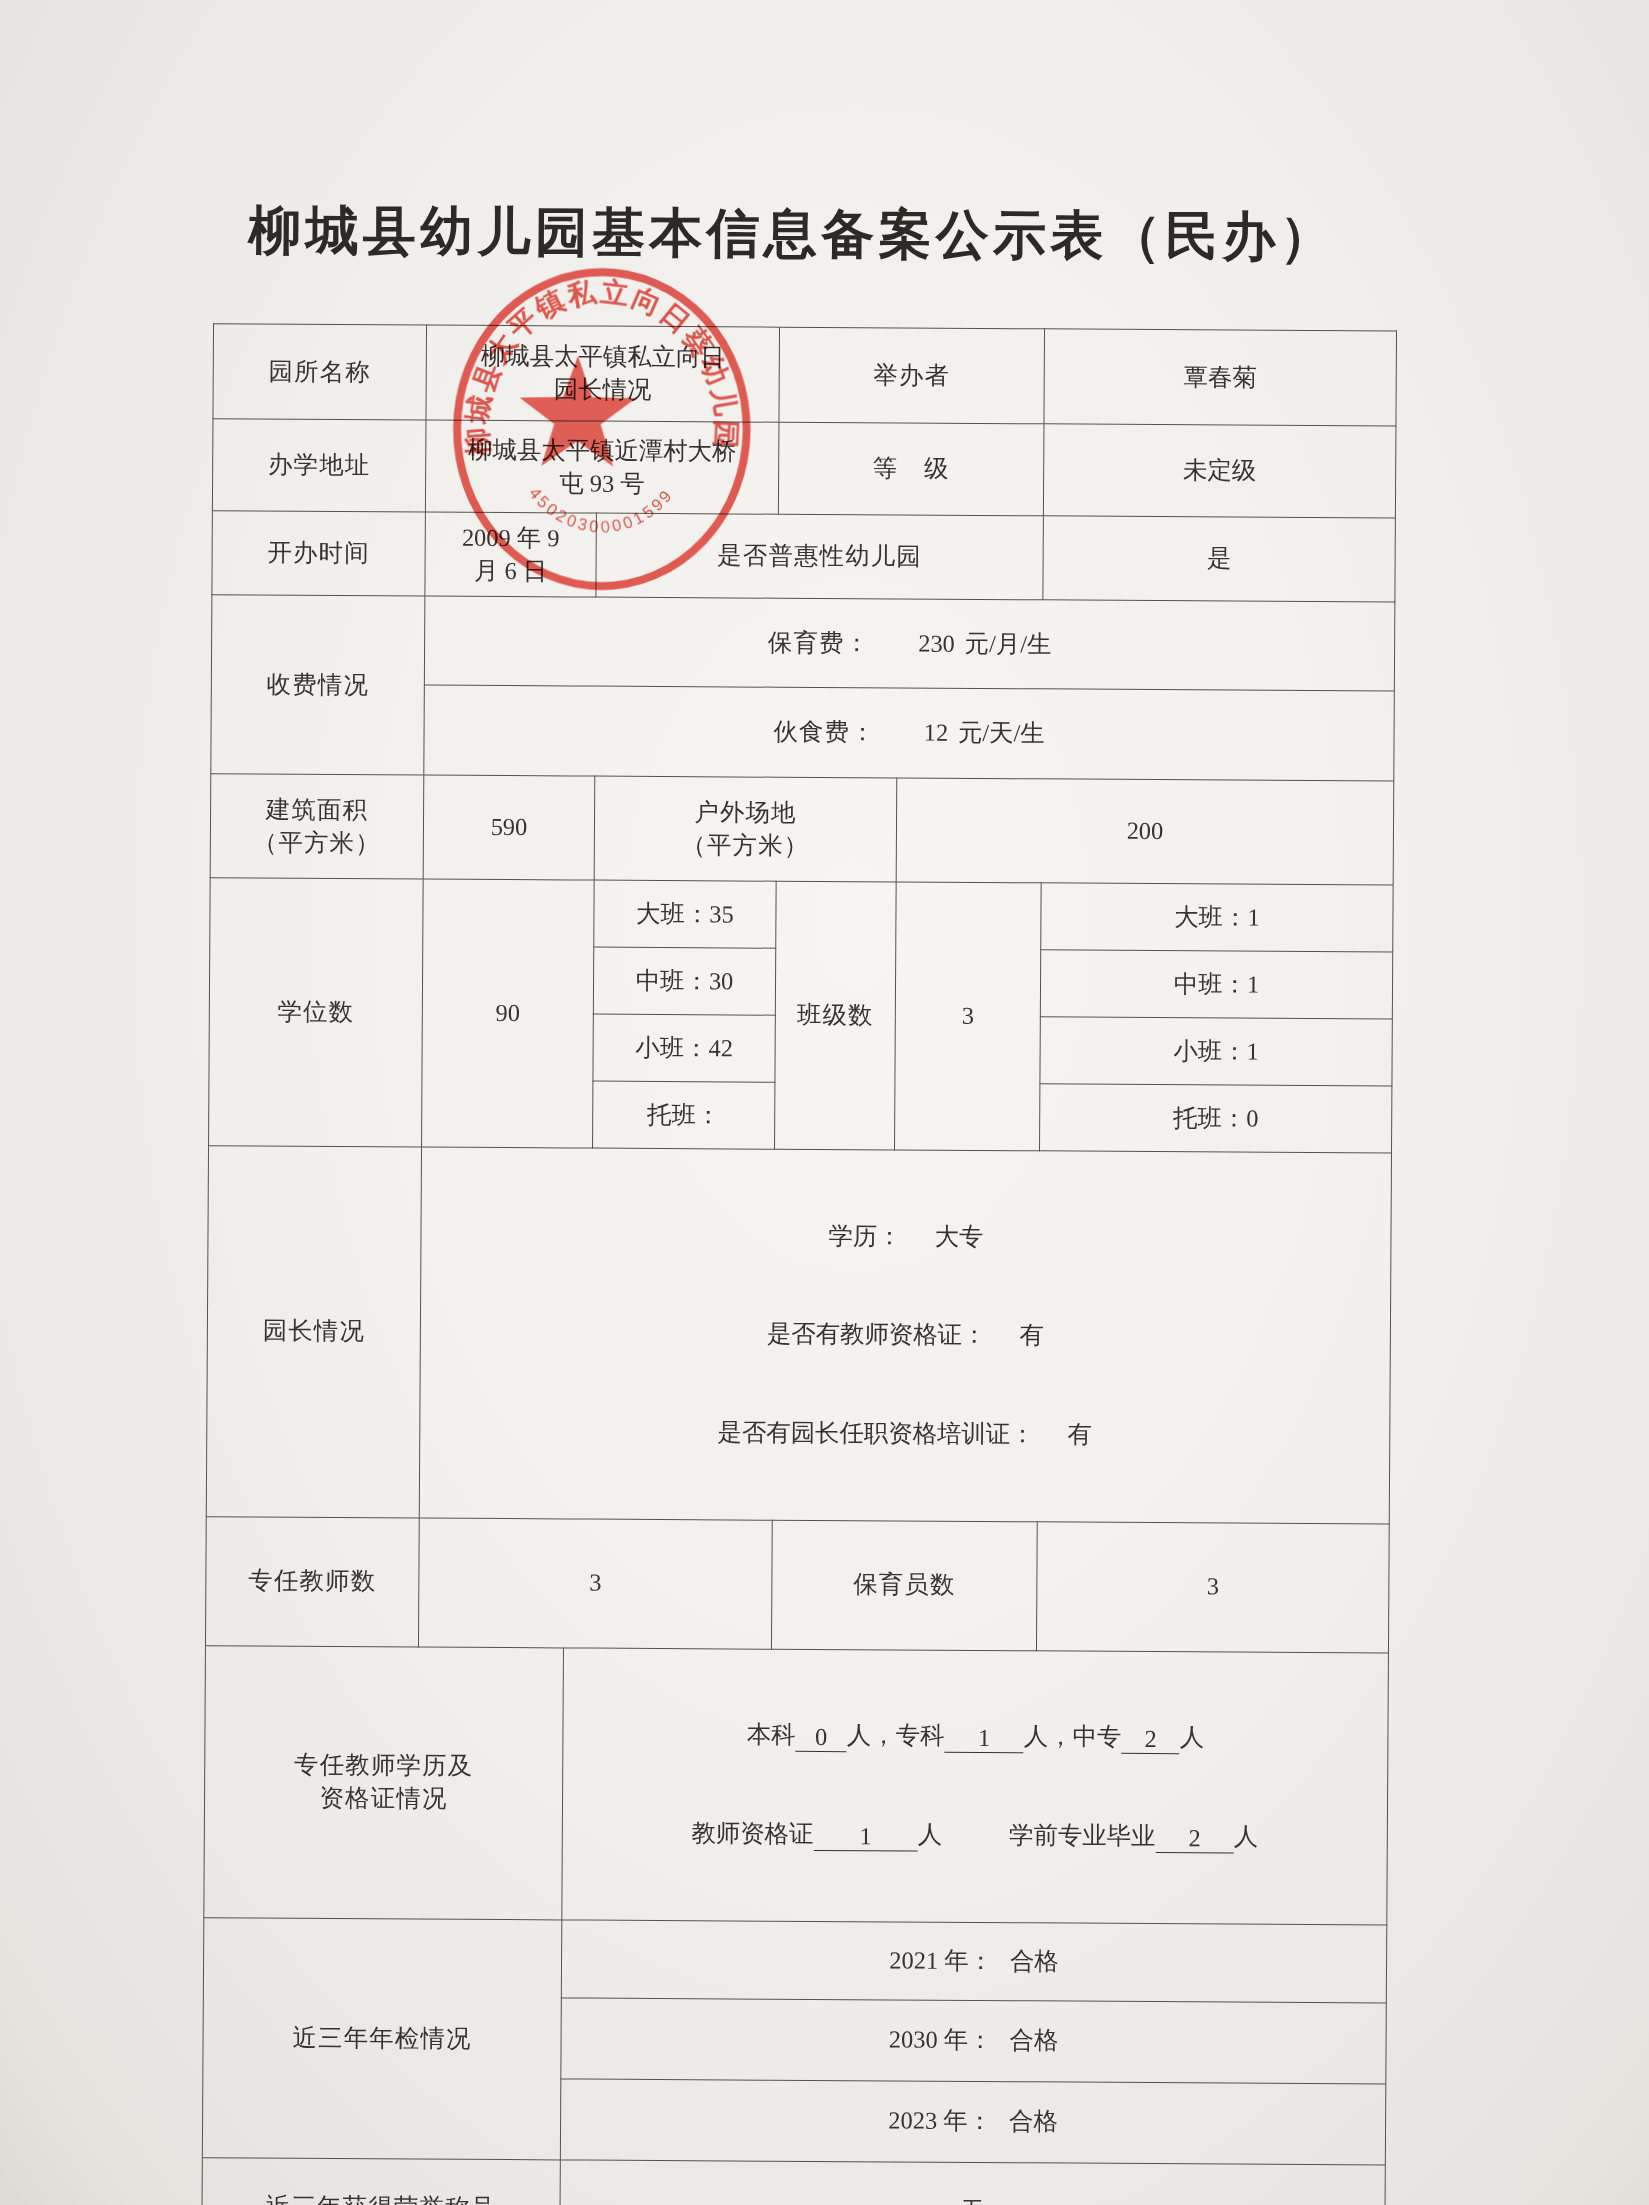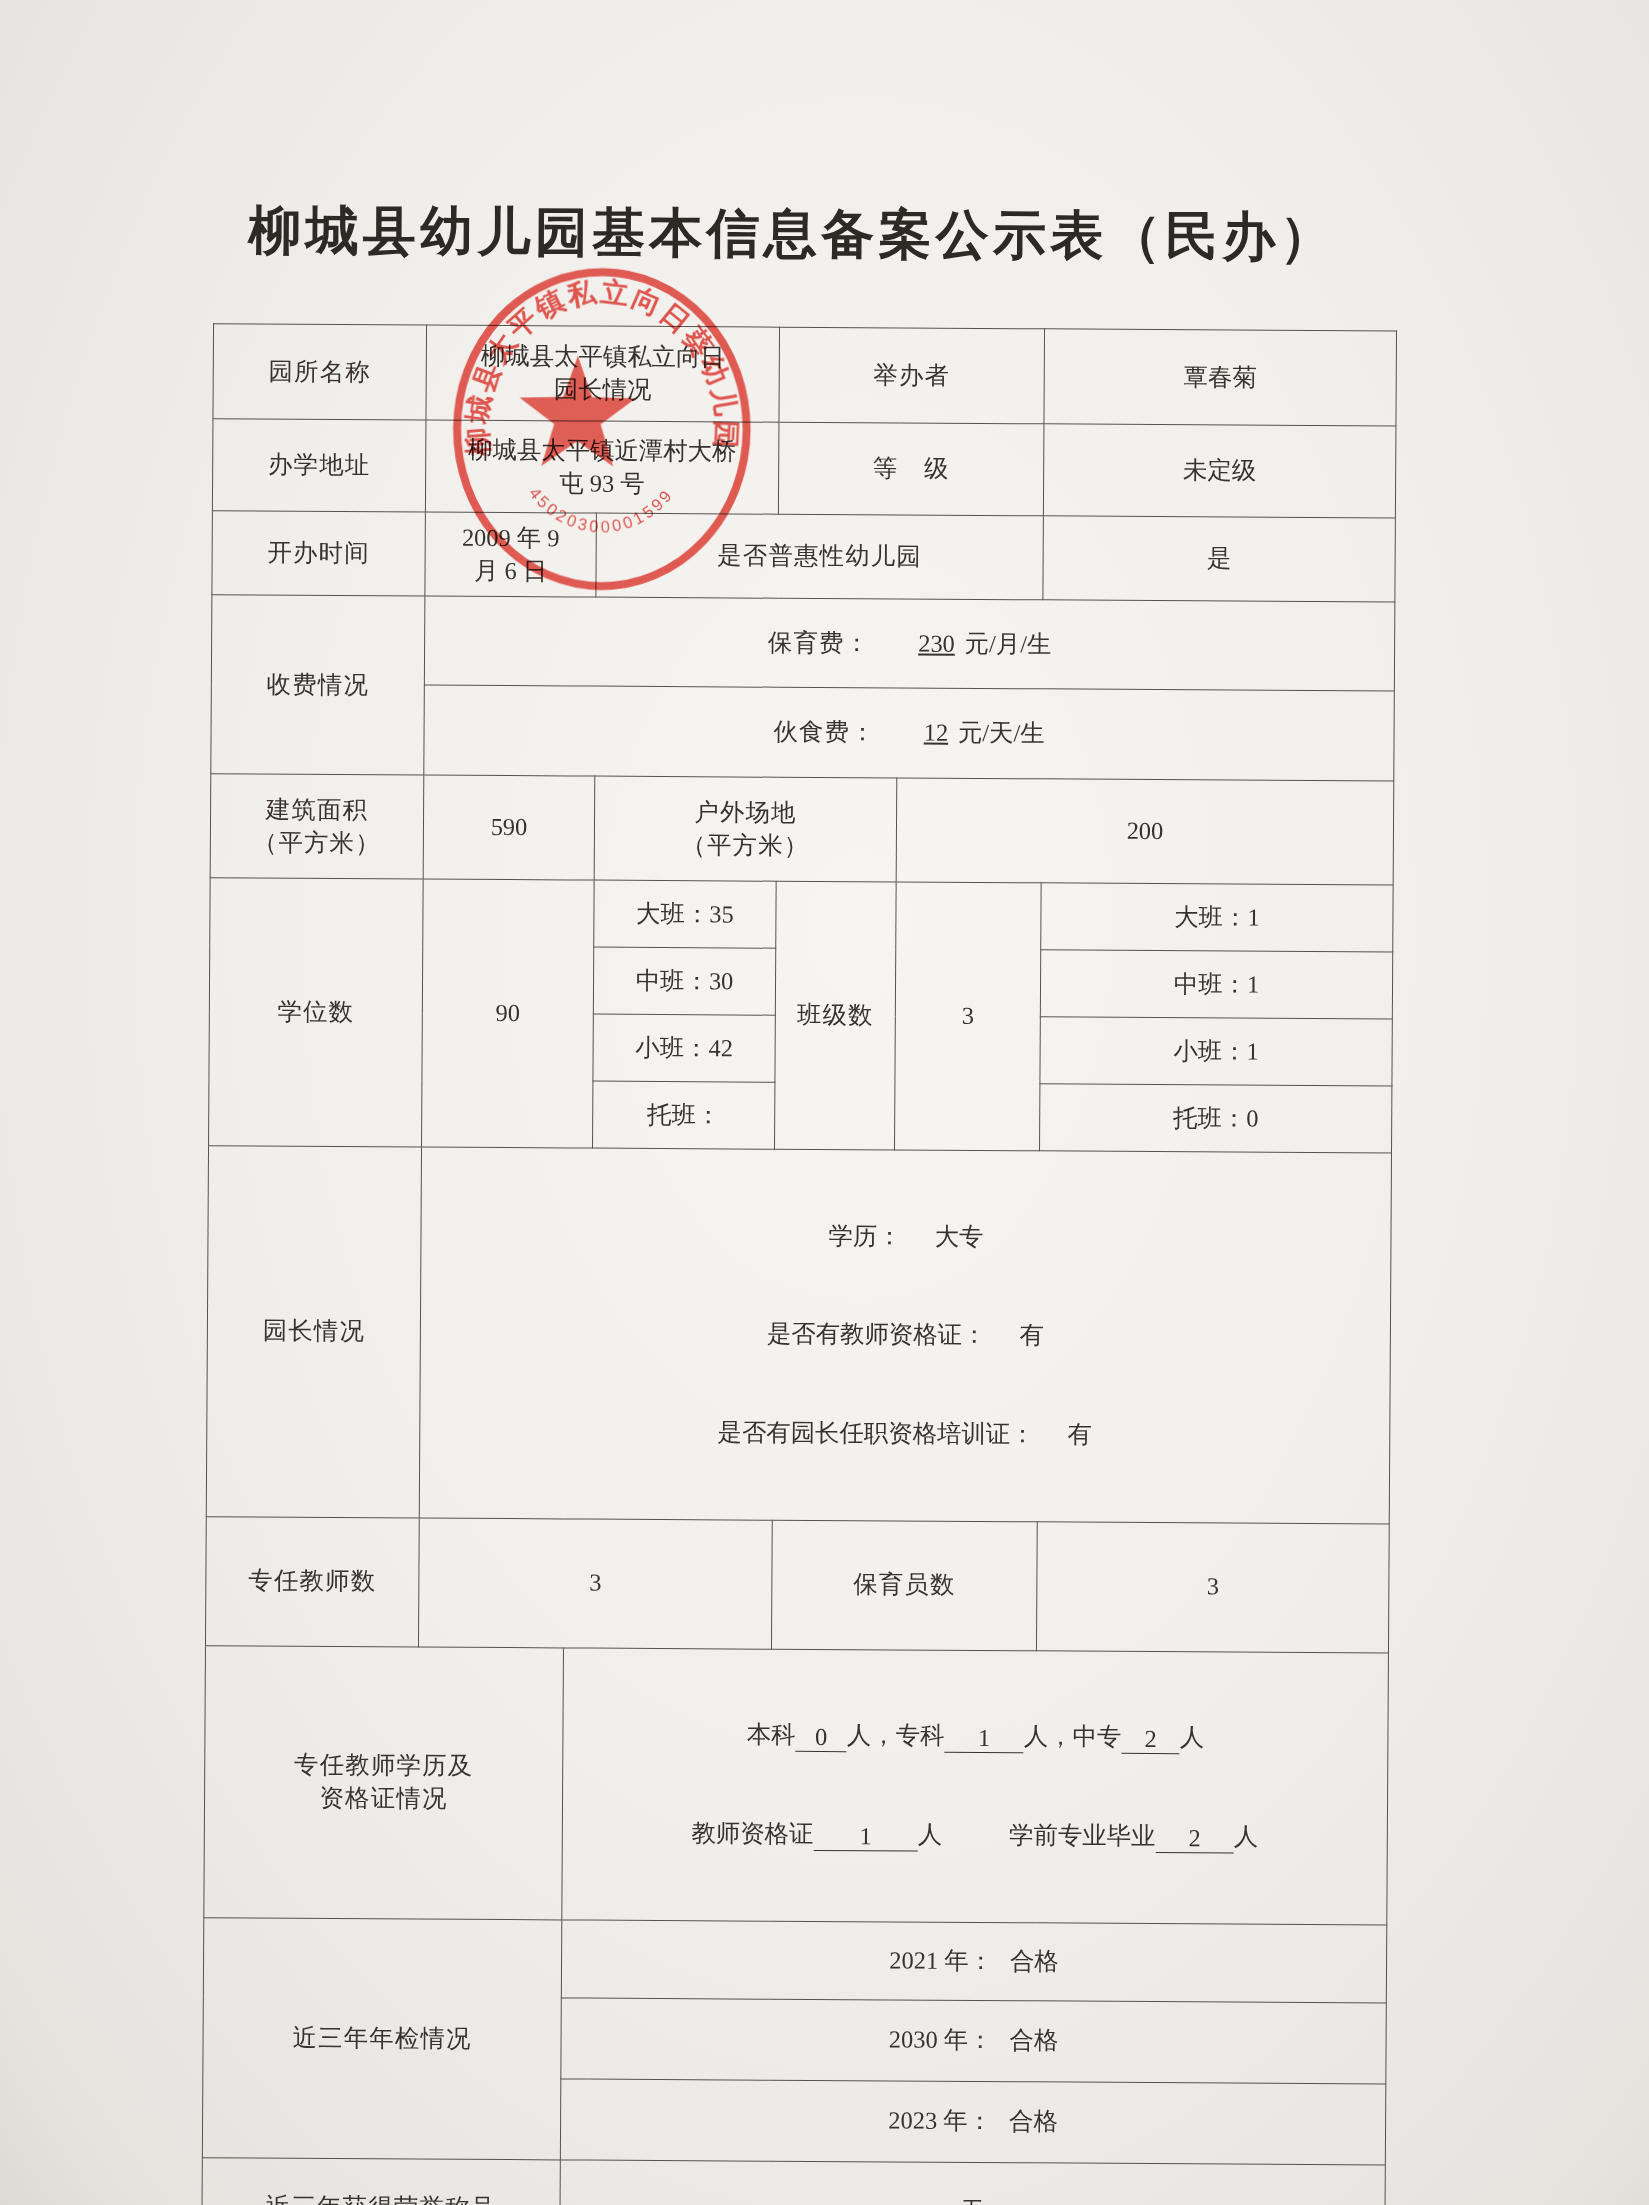--- a/index.html
+++ b/index.html
@@ -26,21 +26,21 @@
     font-size:24.4px;line-height:1.35;
     text-align:center;vertical-align:middle;
     padding:3.7px 4.9px;overflow:hidden;
     white-space:pre-wrap;
   }
   table.form{border:1.8px solid #4a4540;}
   .lab{letter-spacing:1.2px;}
   .plines{text-align:left;padding-left:17px;line-height:1.85;}
   .ans{margin-left:33px;}
   .feecell{padding-right:269px;}
-  .amt{margin-left:48px;margin-right:9.8px;text-decoration:underline;}
+  .amt{margin-left:48px;margin-right:9.8px;}
   .subseat{text-align:left;padding-left:29px;}
   .subseat .cnt{}
   .insp{text-align:left;padding-left:58px;}
   .insp .res{margin-left:17px;}
   .qualcell{text-align:left;padding-left:24.4px;line-height:2.1;font-size:25px;}
   .u{
     display:inline-block;text-align:center;
     border-bottom:1.8px solid #37322d;
     padding:0 3.7px;line-height:1.1;vertical-align:bottom;
   }

